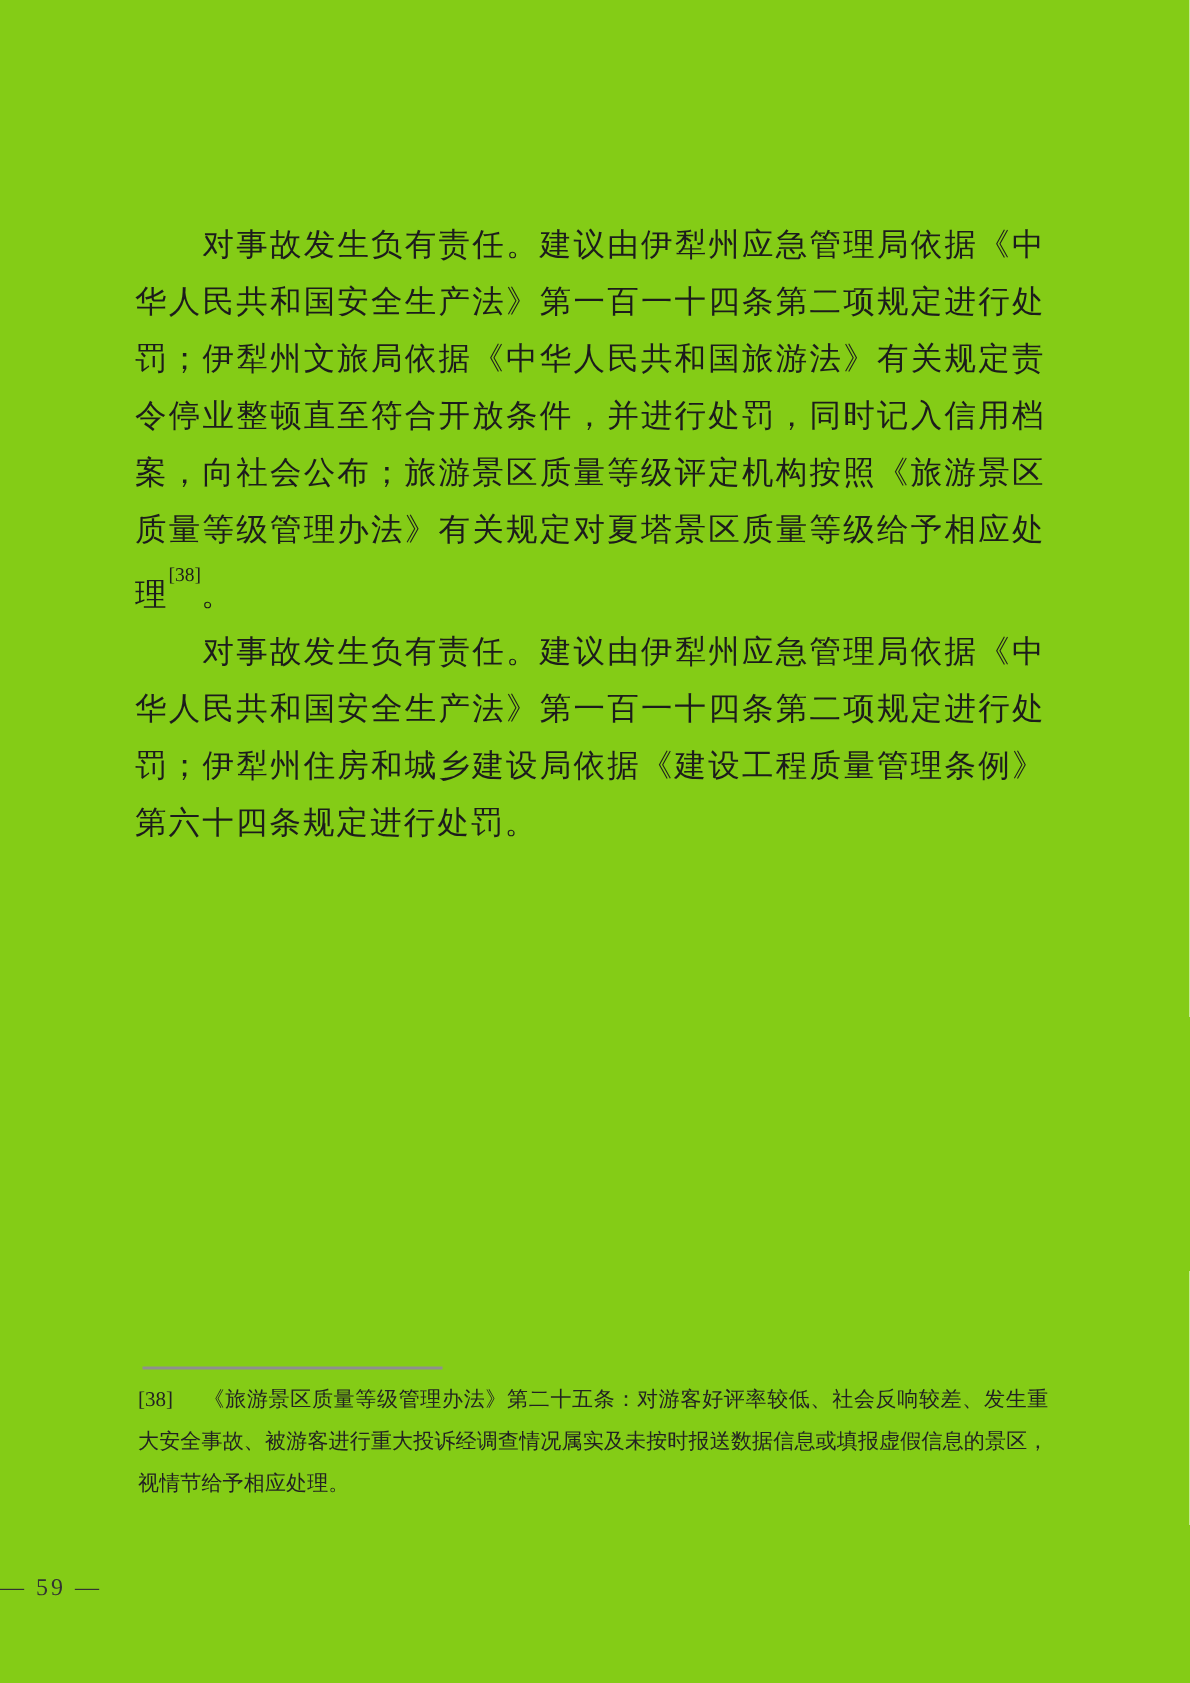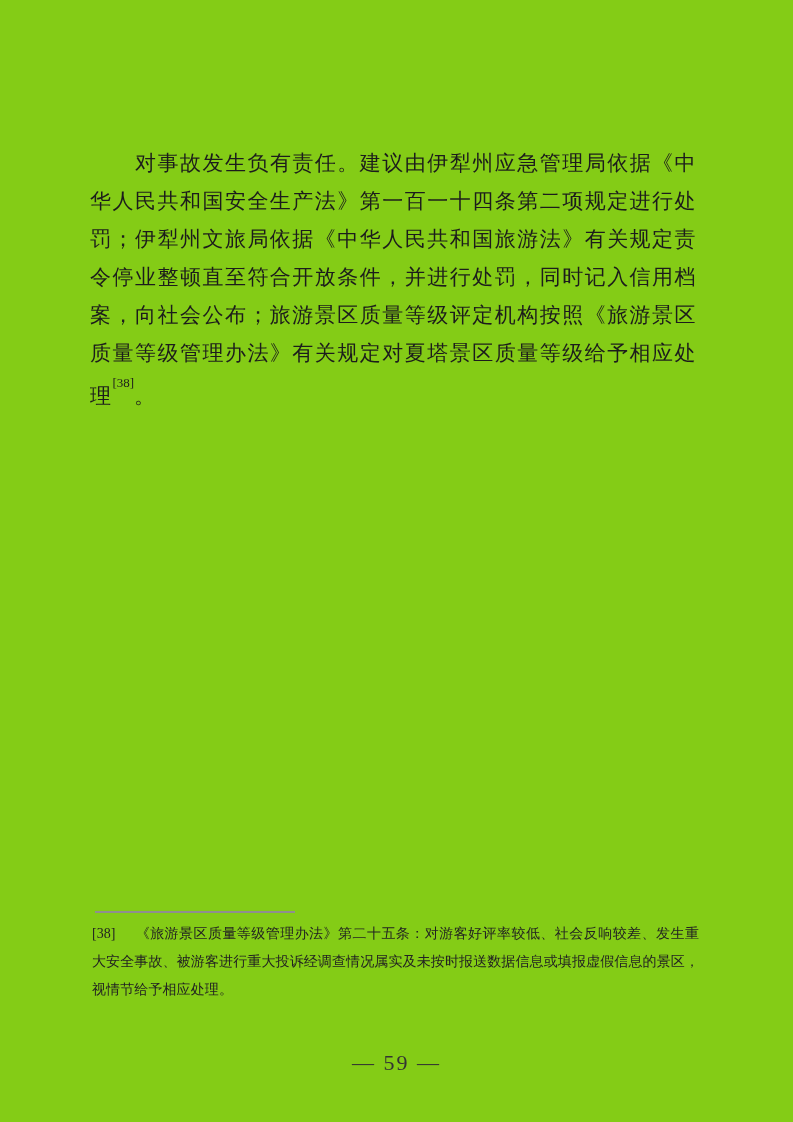--- a/index.html
+++ b/index.html
@@ -58,38 +58,39 @@
   }
   .fn-marker {
     letter-spacing: 0;
     margin-right: 20px;
   }
   .footer {
     position: absolute;
     left: 0;
     top: 1050px;
     width: 793px;
-    text-align: center;
-    font-size: 22px;
+    text-align: left;
+    font-size: 16px;
     letter-spacing: 2px;
     color: #333333;
   }
 </style>
 </head>
 <body>
 
 <div class="page">
 
   <div class="body-text">
 
     <p><span>对事故发生负有责任。建议由伊犁州应急管理局依据《中华人民共和国安全生产法》第一百一十四条第二项规定进行处罚；伊犁州文旅局依据《中华人民共和国旅游法》有关规定责令停业整顿直至符合开放条件，并进行处罚，同时记入信用档案，向社会公布；旅游景区质量等级评定机构按照《旅游景区质量等级管理办法》有关规定对夏塔景区质量等级给予相应处理</span><sup class="fnref">[38]</sup><span>。</span></p>
 
 
 
 
+    <p>对事故发生负有责任。建议由伊犁州应急管理局依据《中华人民共和国安全生产法》第一百一十四条第二项规定进行处罚；伊犁州住房和城乡建设局依据《建设工程质量管理条例》第六十四条规定进行处罚。</p>
 
 
 
 
   </div>
 
   <div class="footnote-area">
     <div class="fn-rule"></div>
     <p class="footnote"><span class="fn-marker">[38]</span><span>《旅游景区质量等级管理办法》第二十五条：对游客好评率较低、社会反响较差、发生重大安全事故、被游客进行重大投诉经调查情况属实及未按时报送数据信息或填报虚假信息的景区，视情节给予相应处理。</span></p>
   </div>

